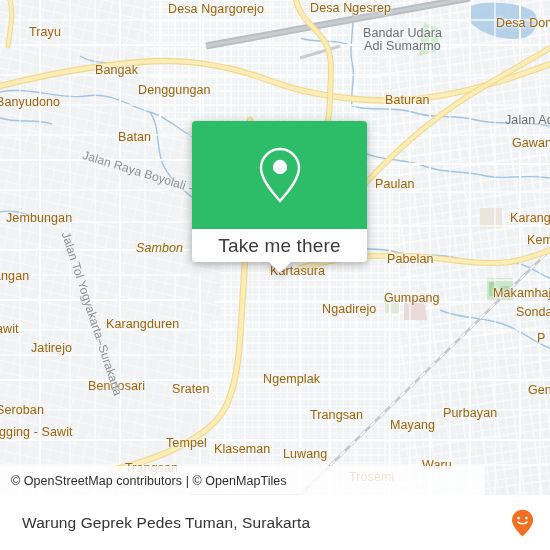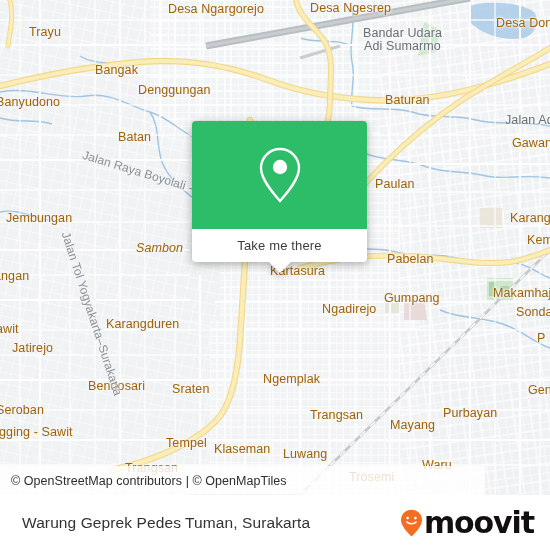--- a/index.html
+++ b/index.html
@@ -64,21 +64,21 @@
   .popup-bar {
     background: #ffffff;
     height: 33px;
     border-radius: 0 0 4px 4px;
     display: flex;
     align-items: center;
     justify-content: center;
     position: relative;
   }
   .popup-bar span {
-    font-size: 13px;
+    font-size: 19px;
     color: #3c3c3c;
     letter-spacing: .15px;
   }
   .popup-tail {
     position: absolute;
     left: 50%;
     top: 100%;
     transform: translateX(-50%);
     width: 0; height: 0;
     border-left: 11px solid transparent;
@@ -290,21 +290,21 @@
         <div class="lbl dark" style="left: 527px; top: 233px;">Kem</div>
         <div class="lbl dark" style="left: -6px; top: 269px;">angan</div>
         <div class="lbl dark" style="left: 270px; top: 264px;">Kartasura</div>
         <div class="lbl dark" style="left: 387px; top: 252px;">Pabelan</div>
         <div class="lbl dark" style="left: 493px; top: 286px;">Makamhaj</div>
         <div class="lbl dark" style="left: 384px; top: 291px;">Gumpang</div>
         <div class="lbl dark" style="left: 106px; top: 317px;">Karangduren</div>
         <div class="lbl dark" style="left: -4px; top: 322px;">awit</div>
         <div class="lbl dark" style="left: 322px; top: 302px;">Ngadirejo</div>
         <div class="lbl dark" style="left: 516px; top: 305px;">Sonda</div>
-        <div class="lbl dark" style="left: 12px; top: 341px;">Jatirejo</div>
+        <div class="lbl dark" style="left: 31px; top: 341px;">Jatirejo</div>
         <div class="lbl dark" style="left: 537px; top: 331px;">P</div>
         <div class="lbl dark" style="left: 263px; top: 372px;">Ngemplak</div>
         <div class="lbl dark" style="left: 88px; top: 379px;">Bendosari</div>
         <div class="lbl dark" style="left: 172px; top: 382px;">Sraten</div>
         <div class="lbl dark" style="left: 528px; top: 383px;">Gen</div>
         <div class="lbl dark" style="left: -4px; top: 403px;">Seroban</div>
         <div class="lbl dark" style="left: 310px; top: 408px;">Trangsan</div>
         <div class="lbl dark" style="left: 443px; top: 406px;">Purbayan</div>
         <div class="lbl dark" style="left: 390px; top: 418px;">Mayang</div>
         <div class="lbl dark" style="left: 166px; top: 436px;">Tempel</div>
@@ -340,17 +340,16 @@
 
   <div class="footer">
     <div class="footer-title">Warung Geprek Pedes Tuman, Surakarta</div>
     <div class="brand">
       <svg class="brand-mark" viewBox="0 0 23 28">
         <path d="M11.5 0.8 C5.6 0.8 1 5.4 1 11.2 C1 18.2 11.5 27.4 11.5 27.4 C11.5 27.4 22 18.2 22 11.2 C22 5.4 17.4 0.8 11.5 0.8 Z" fill="#f26f21"></path>
         <circle cx="7.6" cy="9.1" r="1.35" fill="#ffffff"></circle>
         <circle cx="15.4" cy="9.1" r="1.35" fill="#ffffff"></circle>
         <path d="M6.9 13.0 C8.4 15.2 14.6 15.2 16.1 13.0" fill="none" stroke="#ffffff" stroke-width="1.5" stroke-linecap="round"></path>
       </svg>
-      <span class="brand-word">moovit</span>
     </div>
   </div>
 
 </div>
 
 </body></html>

